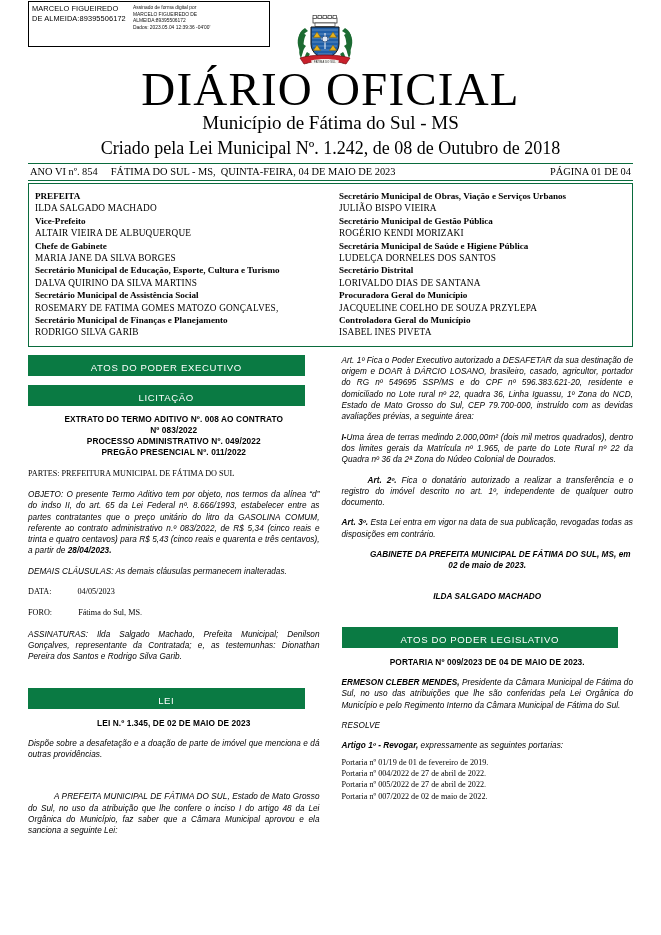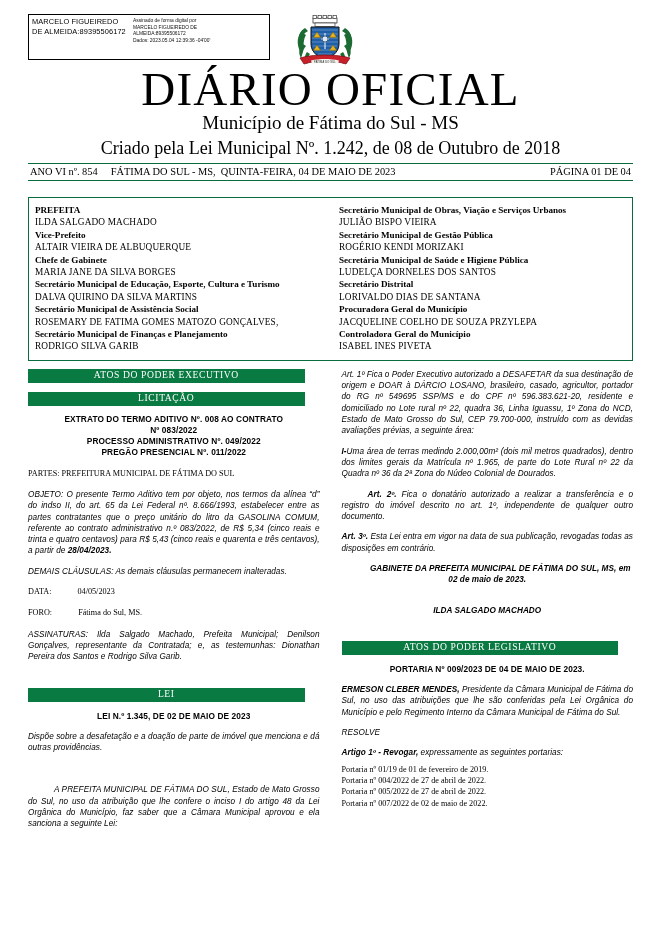--- a/index.html
+++ b/index.html
@@ -10,21 +10,21 @@
     font-family:"Liberation Sans", sans-serif;
     color:#000;
     position:relative;
     overflow:hidden;
   }
   .page{position:relative;width:661px;height:935px;box-sizing:border-box;padding:0 28px;}
 
   
   .sigrow{position:relative;height:62px;}
   .sigbox{
-    position:absolute;left:0;top:14px;width:242px;height:46px;
+    position:absolute;left:0;top:1px;width:242px;height:46px;
     border:1px solid #000;display:flex;box-sizing:border-box;
   }
   .sig-left{
     width:100px;flex:none;padding:2px 2px 0 3px;box-sizing:border-box;
     font-family:"Liberation Sans", sans-serif;font-size:7.4px;line-height:9.6px;
     letter-spacing:.1px;
   }
   .sig-right{
     flex:1;padding:3px 2px 0 4px;box-sizing:border-box;
     font-family:"Liberation Sans", sans-serif;font-size:4.9px;line-height:6.6px;
@@ -52,21 +52,21 @@
   
   .anobar{
     margin-top:6px;border-top:1.6px solid #0a6b3d;border-bottom:1.6px solid #0a6b3d;
     padding:2px 2px 3px 2px;display:flex;justify-content:space-between;align-items:baseline;
     font-family:"Liberation Serif", serif;font-size:10.4px;
   }
   .anobar .left{white-space:pre;}
 
   
   .officials{
-    margin-top:16px;border:1.6px solid #0a6b3d;display:flex;
+    margin-top:2px;border:1.6px solid #0a6b3d;display:flex;
     padding:6px 5px 7px 6px;box-sizing:border-box;
   }
   .ocol{width:50%;box-sizing:border-box;}
   .ocol.right{padding-left:8px;}
   .ocol .role{
     font-family:"Liberation Serif", serif;font-weight:bold;font-size:9.1px;line-height:12.4px;
     text-align:justify;
   }
   .ocol .person{
     font-family:"Liberation Serif", serif;font-size:9.3px;line-height:12.4px;
@@ -74,22 +74,22 @@
   }
 
   
   .body-cols{margin-top:8px;display:flex;}
   .col{width:50%;box-sizing:border-box;}
   .col.left{padding-right:11px;}
   .col.right{padding-left:11px;}
 
   .greenbar{
     background:#0a7a43;color:#fff;text-align:center;
-    font-family:Liberation Serif, serif;font-size:9.6px;letter-spacing:.6px;
-    padding:0 0 3px 0;margin:0 15px 9px 0;
+    font-family:Liberation Sans, sans-serif;font-size:9.6px;letter-spacing:.6px;
+    padding:7px 0 3px 0;margin:0 15px 9px 0;
   }
   .greenbar.tight{margin-bottom:8px;}
 
   .ctr-bold{
     text-align:center;font-weight:bold;font-size:8.3px;line-height:11.2px;
     letter-spacing:.1px;margin:0 0 9px 0;
   }
   .ctr-bold.nogap{margin-bottom:0;}
 
   p.bodytxt{

